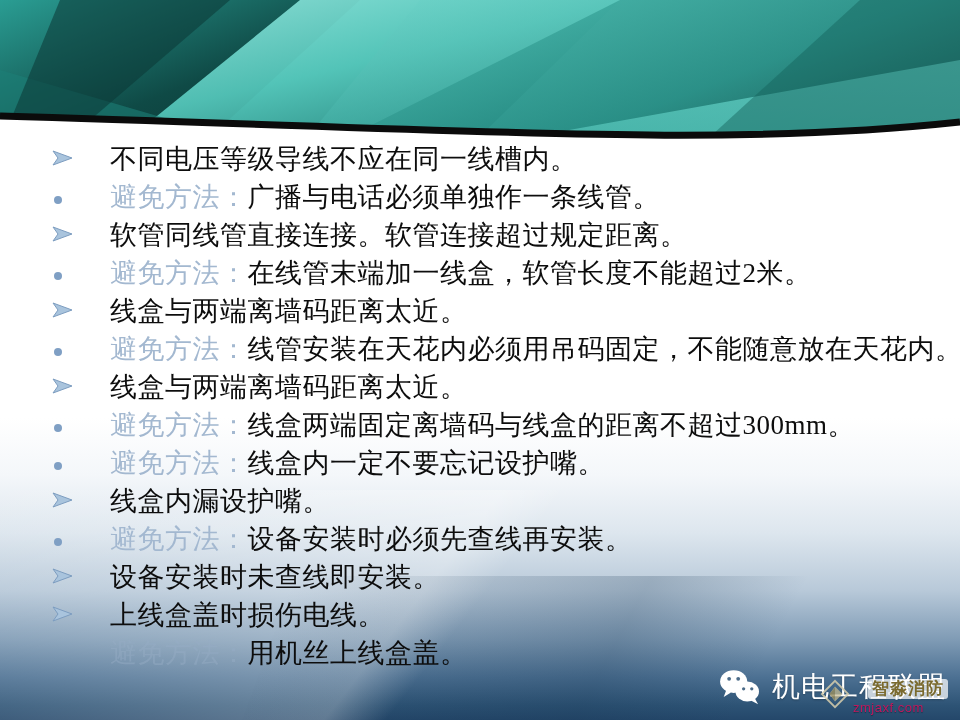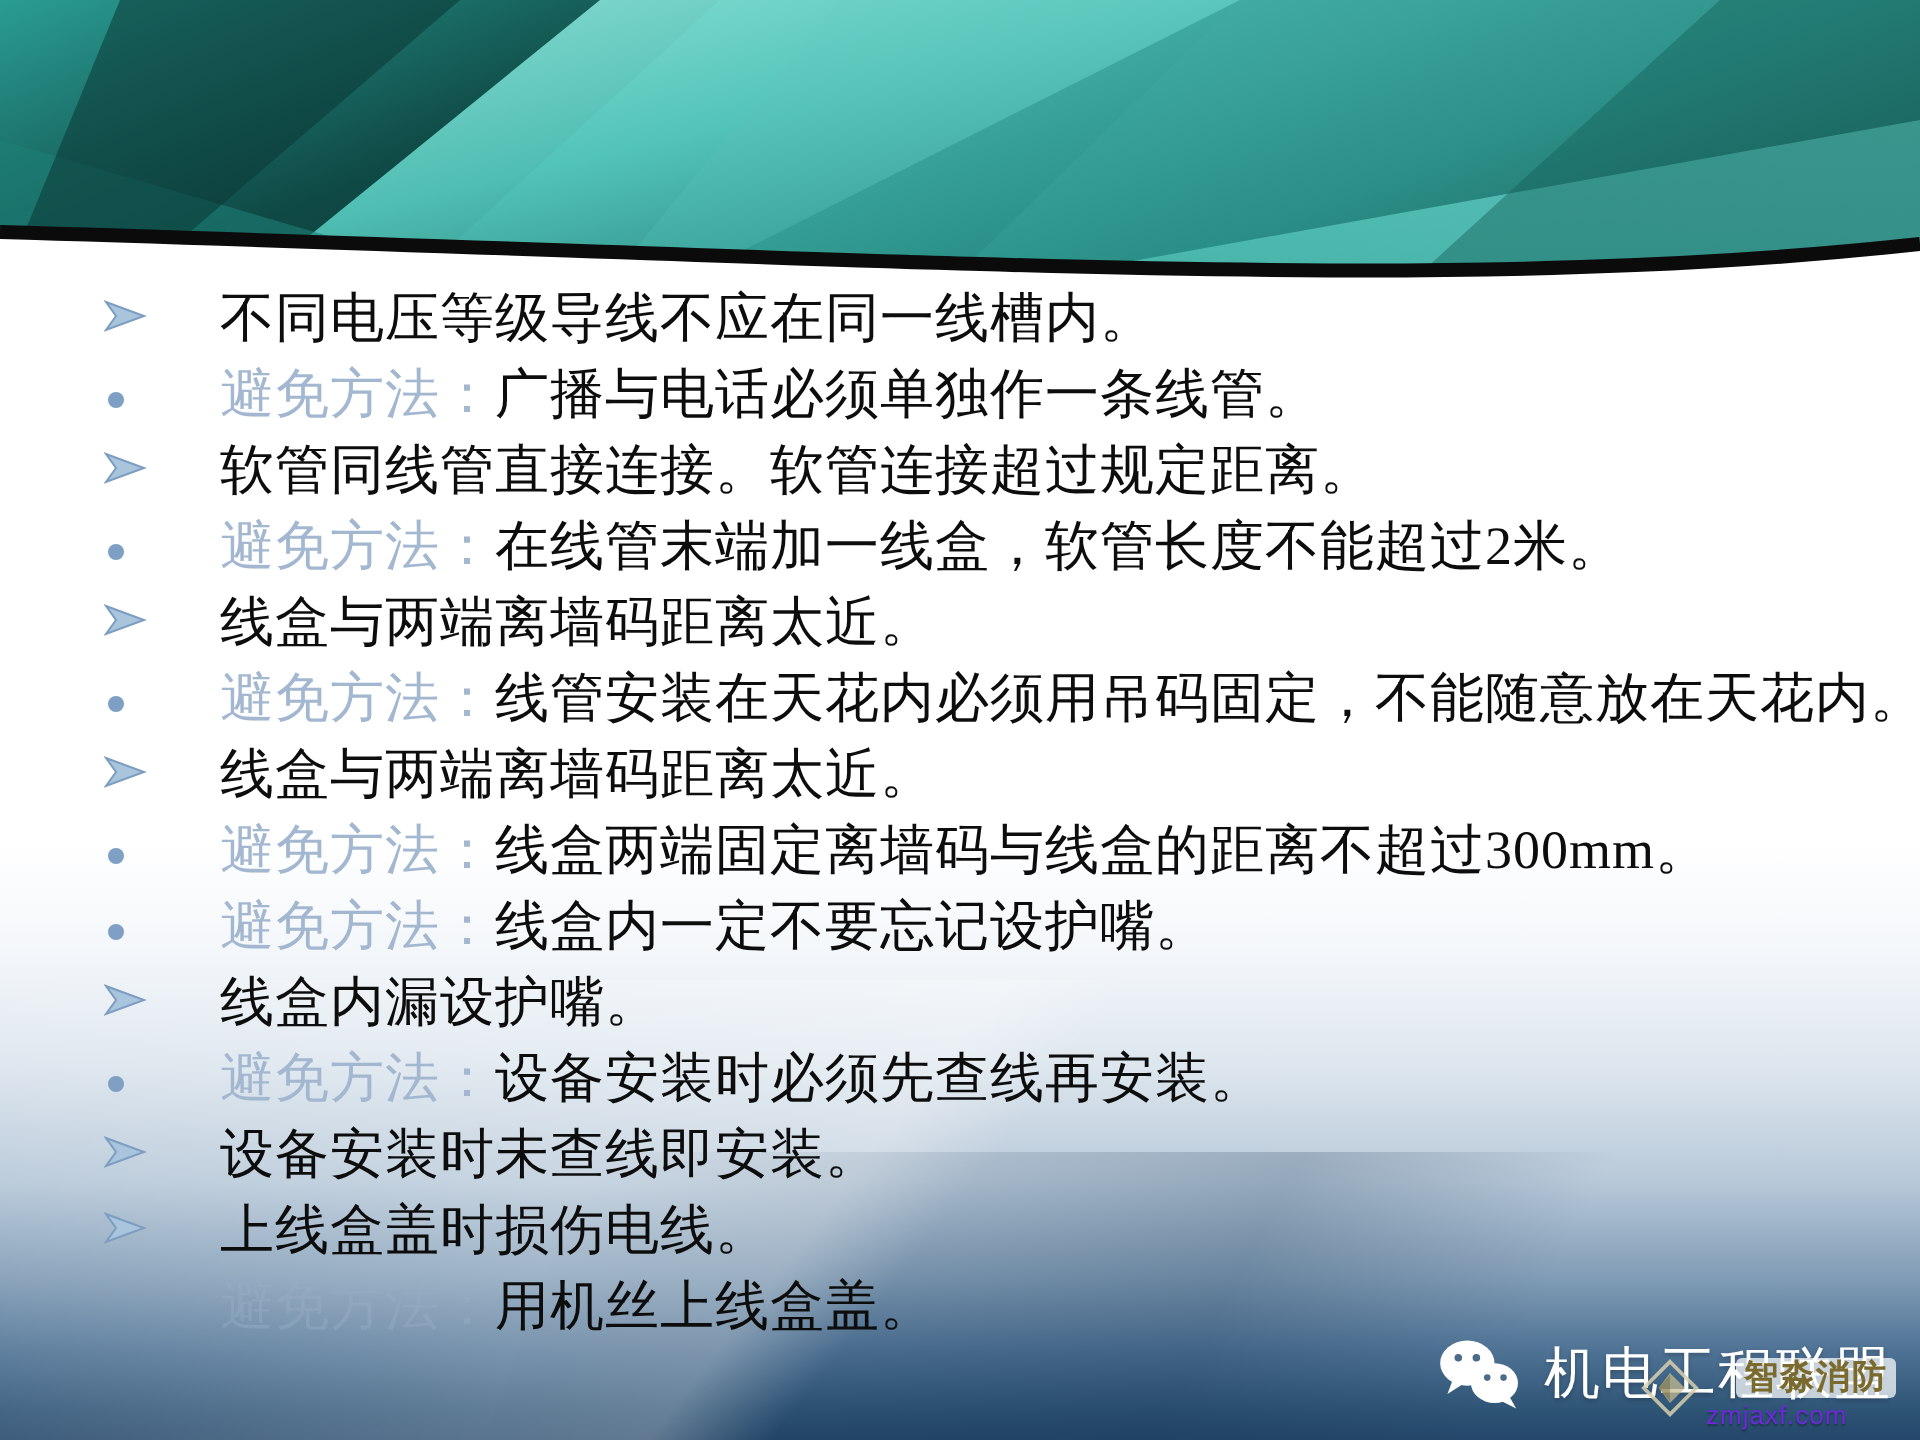--- a/index.html
+++ b/index.html
@@ -147,21 +147,21 @@
     background: rgba(255,255,255,0.72);
     color: #7a6a2e;
     padding: 1px 4px 2px 4px;
     border-radius: 3px;
     letter-spacing: 1px;
     margin-left: 15px;
   }
   .wm-url {
     font-family: "Liberation Sans", "DejaVu Sans", sans-serif;
     font-size: 13px;
-    color: #6d28d9;
+    color: #be185d;
     margin-top: 2px;
     letter-spacing: .5px;
     text-shadow: 0 1px 1px rgba(0,0,0,.35);
   }
 </style>
 </head>
 <body>
 
 <div id="slide">
 

